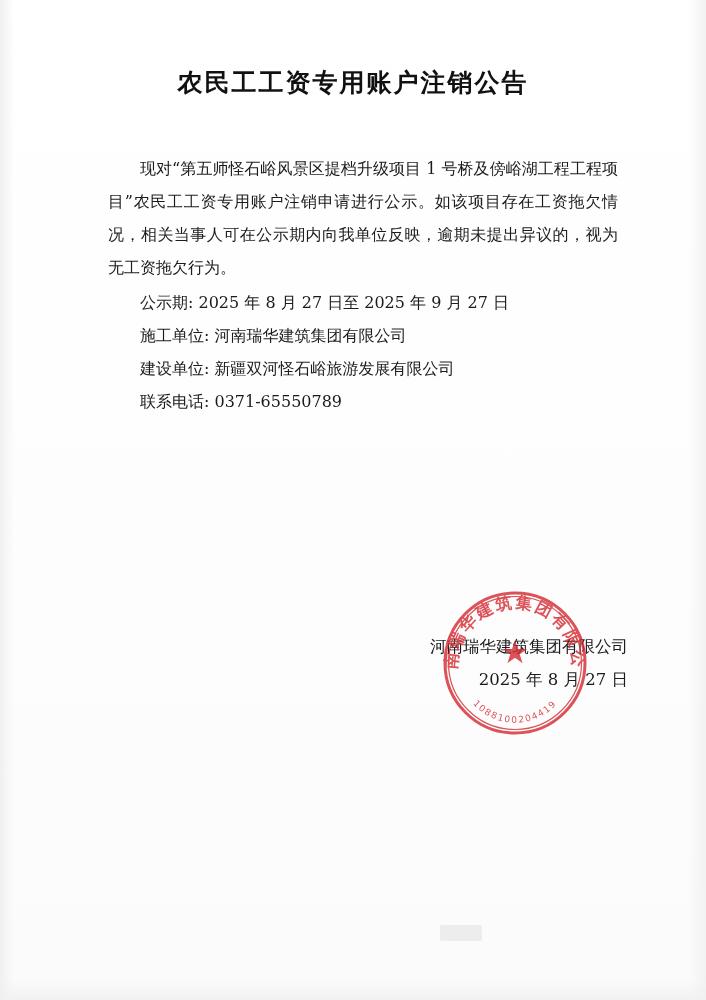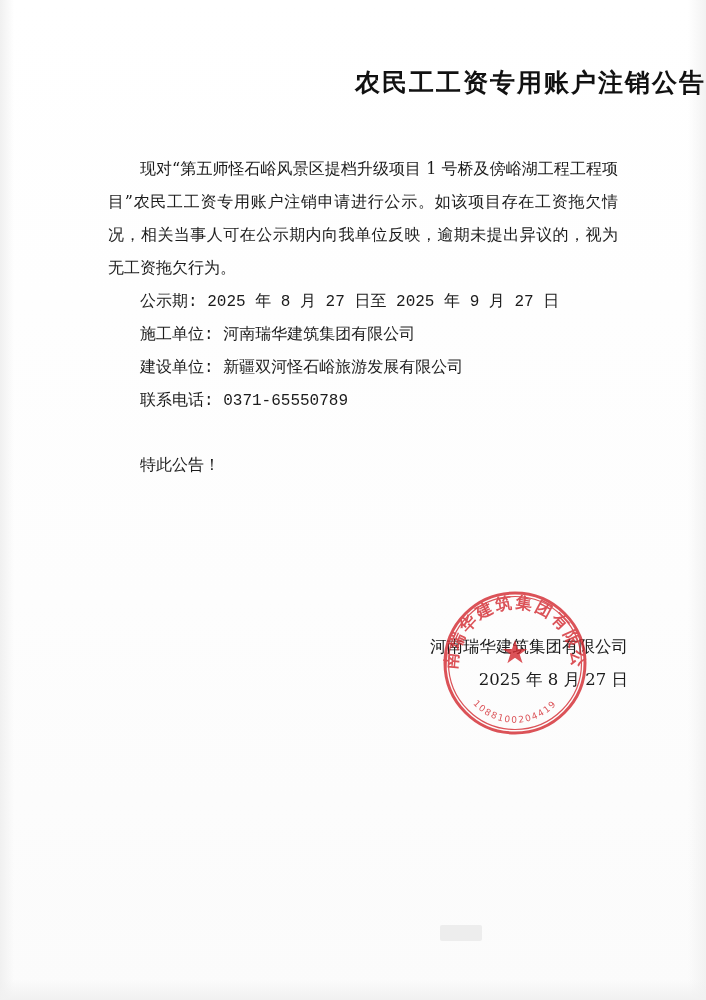--- a/index.html
+++ b/index.html
@@ -19,21 +19,21 @@
     position: absolute;
     inset: 0;
     background: #fefefe;
     background-image: linear-gradient(180deg, #ffffff 0%, #fdfdfd 60%, #fbfbfb 100%);
   }
   .doc-title {
     position: absolute;
     top: 66px;
     left: 0;
     width: 706px;
-    text-align: right;
+    text-align: center;
     font-size: 25px;
     font-weight: bold;
     letter-spacing: 2px;
     font-family: "DejaVu Serif", "Liberation Serif", serif;
     color: #111;
   }
   .body-text {
     position: absolute;
     top: 152px;
     left: 108px;
@@ -43,21 +43,20 @@
     text-align: justify;
     color: #1b1b1b;
   }
   .para {
     text-indent: 2em;
     margin: 0 0 2px 0;
   }
   .line-item {
     text-indent: 2em;
     margin: 0;
-    font-family: Liberation Mono, monospace;
   }
   .spacer {
     height: 30px;
   }
   .notice-end {
     text-indent: 2em;
     margin: 0;
   }
   .signature {
     position: absolute;
@@ -144,21 +143,20 @@
     <p class="line-item">
       <span>建设单位</span><span>: </span><span>新疆双河怪石峪旅游发展有限公司</span>
     </p>
 
     <p class="line-item">
       <span>联系电话</span><span>: </span><span>0371-65550789</span>
     </p>
 
     <div class="spacer"></div>
 
-    <p class="notice-end">特此公告！</p>
   </div>
 
   <div class="signature">
     <div>河南瑞华建筑集团有限公司</div>
     <div>2025 年 8 月 27 日</div>
   </div>
 
   <div class="stamp">
     <svg width="150" height="150" viewBox="0 0 150 150" xmlns="http://www.w3.org/2000/svg">
       <g fill="none" stroke="#d2232a" stroke-width="3">

